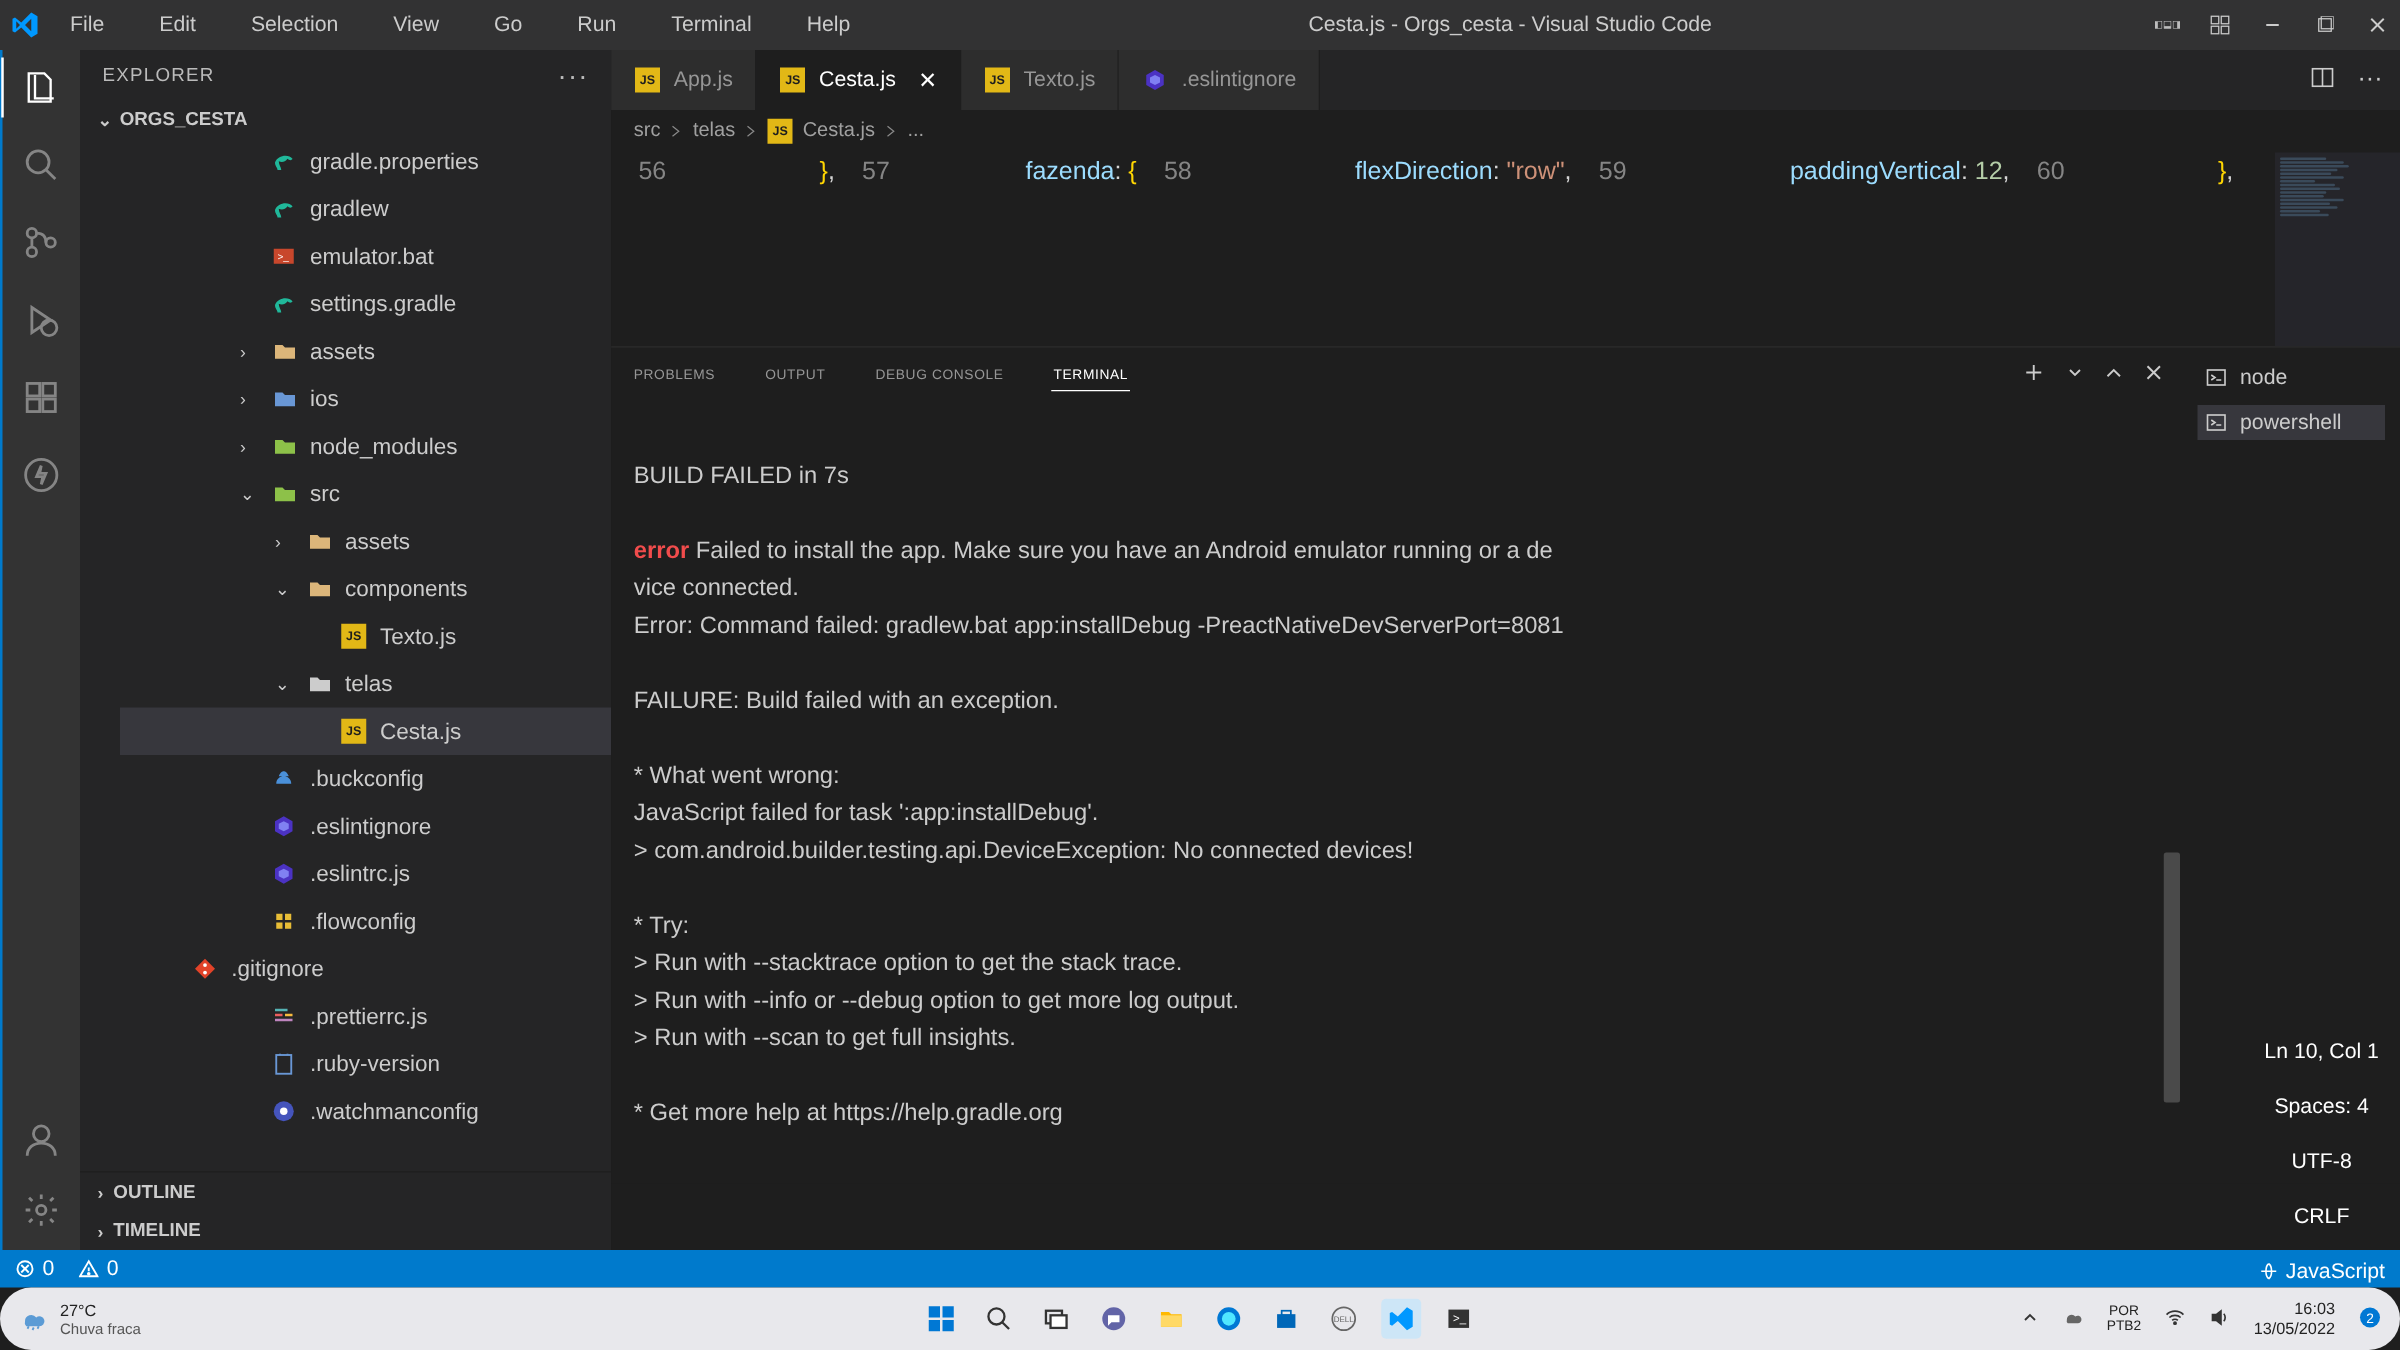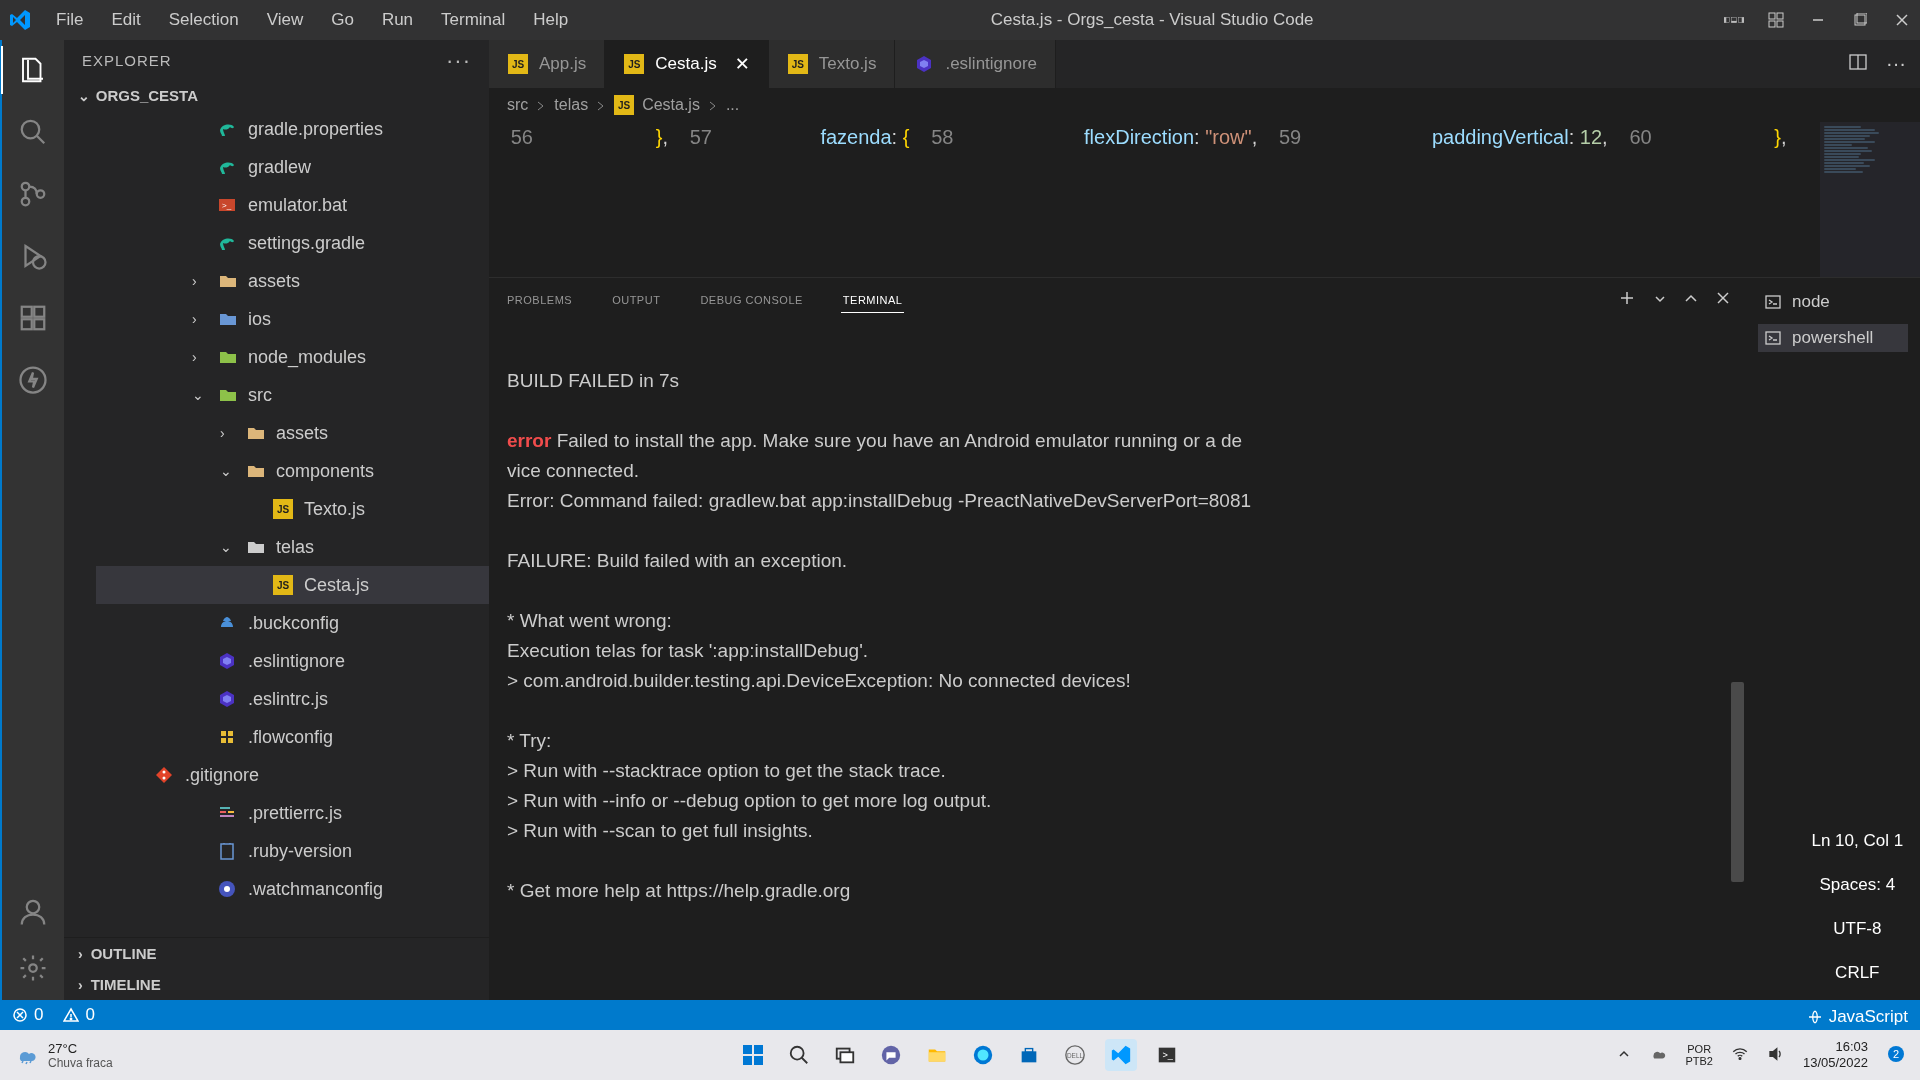--- a/index.html
+++ b/index.html
@@ -1,19 +1,19 @@
 <!DOCTYPE html>
 <html><head>
 <meta charset="utf-8">
 <style>
 * { margin: 0; padding: 0; box-sizing: border-box; font-family: "Segoe UI", sans-serif; }
 body { width: 1920px; height: 1080px; background: #1e1e1e; color: #cccccc; overflow: hidden; display: flex; flex-direction: column; }
 .titlebar { height: 40px; background: #323233; display: flex; align-items: center; padding: 0 8px; font-size: 17px; }
 .titlebar .vscode-logo { width: 24px; height: 24px; margin-right: 12px; }
-.menu-items { display: flex; gap: 4px; }
+.menu-items { display: flex; gap: 20px; }
 .menu-item { padding: 4px 12px; color: #cccccc; cursor: pointer; }
 .title-center { flex: 1; text-align: center; color: #cccccc; }
 .window-controls { display: flex; gap: 22px; align-items: center; margin-left: auto; }
 .win-ctrl { width: 20px; height: 20px; display: flex; align-items: center; justify-content: center; color: #cccccc; }
 .win-ctrl.group svg { opacity: 0.9; }
 
 .workspace { flex: 1; display: flex; min-height: 0; }
 
 .activitybar { width: 64px; background: #333333; display: flex; flex-direction: column; align-items: center; padding-top: 12px; gap: 26px; border-left: 2px solid #007acc; }
 .activitybar .act-item { width: 36px; height: 36px; display: flex; align-items: center; justify-content: center; color: #858585; position: relative; }
@@ -530,21 +530,21 @@
           <div>&nbsp;</div>
             <div>BUILD FAILED in 7s</div>
             <div>&nbsp;</div>
             <div><span class="err">error</span> Failed to install the app. Make sure you have an Android emulator running or a de</div>
             <div>vice connected.</div>
             <div>Error: Command failed: gradlew.bat app:installDebug -PreactNativeDevServerPort=8081</div>
             <div>&nbsp;</div>
             <div>FAILURE: Build failed with an exception.</div>
             <div>&nbsp;</div>
             <div>* What went wrong:</div>
-            <div>Execution telas for task ':app:installDebug'.</div>
+            <div>JavaScript failed for task ':app:installDebug'.</div>
             <div>&gt; com.android.builder.testing.api.DeviceException: No connected devices!</div>
             <div>&nbsp;</div>
             <div>* Try:</div>
             <div>&gt; Run with --stacktrace option to get the stack trace.</div>
             <div>&gt; Run with --info or --debug option to get more log output.</div>
             <div>&gt; Run with --scan to get full insights.</div>
             <div>&nbsp;</div>
             <div>* Get more help at https://help.gradle.org</div>
             <div class="term-scrollbar"></div>
         </div>
@@ -619,21 +619,21 @@
         </svg>
       </span>
     <span class="status-item">
         <svg width="18" height="18" viewBox="0 0 18 18" fill="none" stroke="#fff" stroke-width="1.3">
           <path d="M9 3c-3 0-4 2-4 5v2l-2 3h12l-2-3V8c0-3-1-5-4-5zM7 14c0 1 1 2 2 2s2-1 2-2"></path>
         </svg>
       </span>
   </div>
 </div>
 
-<div class="taskbar" style="position:relative;">
+<div class="taskbar" style="position:relative;border-radius:25px;">
   <div class="weather">
     <svg class="weather-icon" viewBox="0 0 24 24">
         <path fill="#5b9bd5" d="M6 14a5 5 0 0 1 9-3 4 4 0 1 1 2 7H7a4 4 0 0 1-1-4z"></path>
         <path stroke="#5b9bd5" stroke-width="1.5" d="M8 20l1-2M12 21l1-2M16 20l1-2"></path>
       </svg>
     <div>
       <div style="font-size:13px;">27°C</div>
       <div style="font-size:12px;color:#555;">Chuva fraca</div>
     </div>
   </div>

